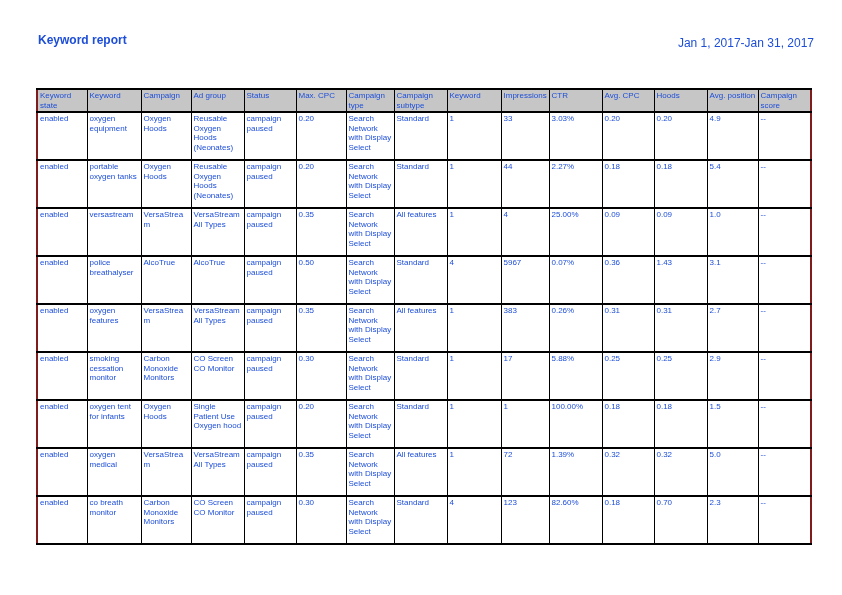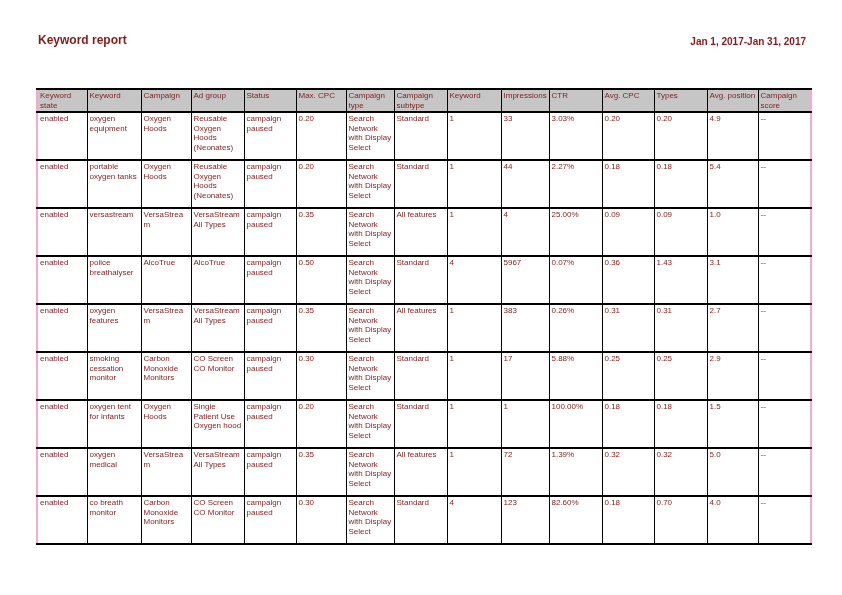--- a/index.html
+++ b/index.html
@@ -1,35 +1,35 @@
 <!DOCTYPE html>
 <html><head>
 <meta charset="utf-8">
 <style>
   * { margin:0; padding:0; box-sizing:border-box; }
   html,body { background:#e8e8e8; }
   .page {
     position:relative; width:842px; height:595px; background:#ffffff;
-    overflow:hidden; font-family:"Liberation Sans", sans-serif; color:#7f1d1d;
+    overflow:hidden; font-family:"Liberation Sans", sans-serif; color:#1d4ed8;
     margin:0 auto;
     padding-left:15px;
   }
   .page-title {
     position:absolute; left:38px; top:33px;
     font-size:12px; font-weight:bold; letter-spacing:0;
   }
   .date-range {
-    position:absolute; right:36px; top:36px;
-    font-size:10px; font-weight:bold; text-align:right;
+    position:absolute; right:28px; top:36px;
+    font-size:12px; font-weight:normal; text-align:right;
   }
   table.report {
     position:absolute; left:36px; top:88px; width:774px;
     border-collapse:collapse; table-layout:fixed;
     font-size:8px; line-height:9.5px;
-    border:2px solid #f9a8d4;
+    border:2px solid #7f1d1d;
   }
   table.report th, table.report td {
     border:1px solid #000;
     border-top-width:2px; border-bottom-width:2px;
     vertical-align:top; text-align:left;
     padding:1px 1px 1px 2px;
     overflow-wrap:break-word; word-wrap:break-word; word-break:break-word;
     font-weight:normal;
   }
   table.report thead th { background:#c6c6c6; height:22px; }
@@ -67,21 +67,21 @@
           <th>Campaign</th>
           <th>Ad group</th>
           <th>Status</th>
           <th>Max. CPC</th>
           <th>Campaign type</th>
           <th>Campaign subtype</th>
           <th>Keyword</th>
           <th>Impressions</th>
           <th>CTR</th>
           <th>Avg. CPC</th>
-          <th>Types</th>
+          <th>Hoods</th>
           <th>Avg. position</th>
           <th>Campaign score</th>
         </tr>
     </thead>
     <tbody id="body">
         <tr>
           <td>enabled</td>
           <td>oxygen equipment</td>
           <td>Oxygen Hoods</td>
           <td>Reusable Oxygen Hoods (Neonates)</td>
@@ -223,18 +223,18 @@
           <td>CO Screen CO Monitor</td>
           <td>campaign paused</td>
           <td>0.30</td>
           <td>Search Network with Display Select</td>
           <td>Standard</td>
           <td>4</td>
           <td>123</td>
           <td>82.60%</td>
           <td>0.18</td>
           <td>0.70</td>
-          <td>4.0</td>
+          <td>2.3</td>
           <td>--</td>
         </tr>
       </tbody>
   </table>
 </div>
 
 </body></html>

